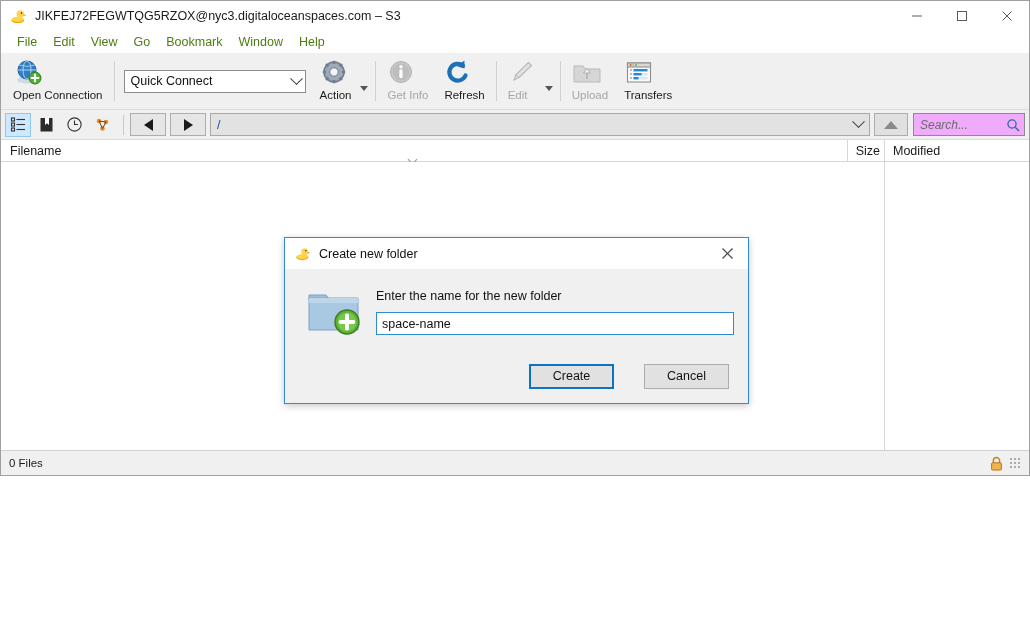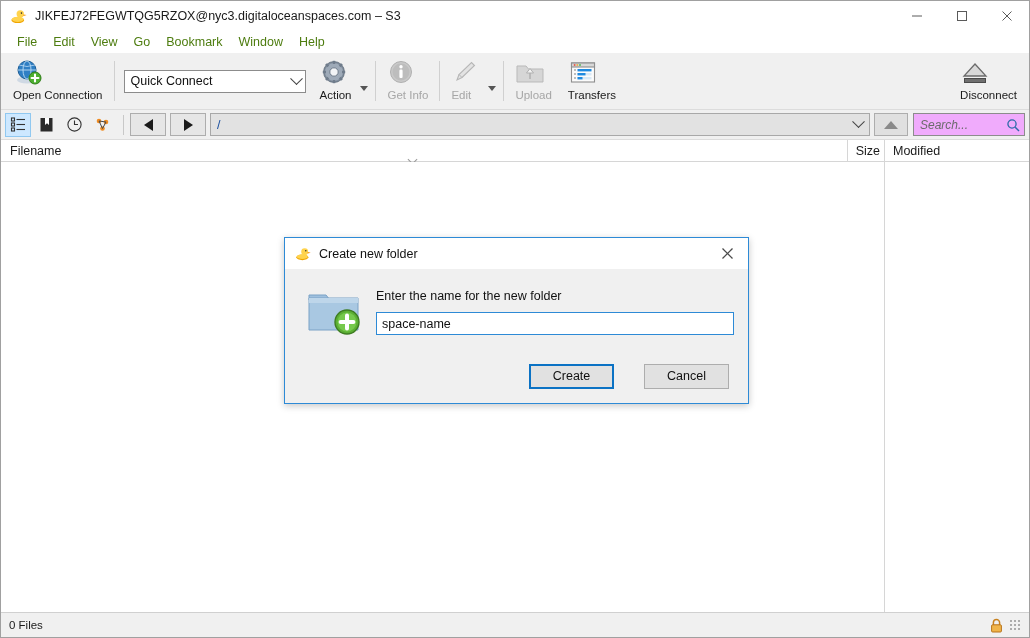--- a/index.html
+++ b/index.html
@@ -4,21 +4,21 @@
 <style>
   * { box-sizing: border-box; margin: 0; padding: 0; }
   html, body {
     width: 1030px; height: 638px;
     font-family: "Liberation Sans", sans-serif;
     background: #ffffff;
     overflow: hidden;
   }
   .app {
     position: relative;
-    width: 1030px; height: 638px;
+    width: 1030px; height: 476px;
     border: 1px solid #a0a0a0;
     background: #ffffff;
     display: flex; flex-direction: column;
   }
 
   
   .titlebar {
     height: 30px; flex: 0 0 30px;
     background: #ffffff;
     display: flex; align-items: center;
@@ -358,20 +358,29 @@
         <svg width="28" height="28" viewBox="0 0 28 28">
           <circle cx="14" cy="13" r="10.5" fill="#c9c9c9" stroke="#b0b0b0" stroke-width="1"></circle>
           <circle cx="14" cy="13" r="8.5" fill="#bdbdbd"></circle>
           <circle cx="14" cy="7.8" r="1.7" fill="#fff"></circle>
           <rect x="12.4" y="10.6" width="3.2" height="8.4" rx="1.1" fill="#fff"></rect>
         </svg>
       </span>
       <span class="lbl">Get Info</span>
     </div>
 
+    <div class="tbitem">
+      <span class="ico">
+        <svg width="28" height="28" viewBox="0 0 28 28">
+          <path d="M21.5 16.5A8.4 8.4 0 1 1 19 6.6" fill="none" stroke="#1f6fb8" stroke-width="4.2" stroke-linecap="round"></path>
+          <path d="M20.4 1.6 L20.6 9.4 L12.8 7.2 Z" fill="#1f6fb8"></path>
+        </svg>
+      </span>
+      <span class="lbl">Refresh</span>
+    </div>
 
     <div class="tbsep"></div>
 
     <div class="tbitem disabled">
       <span class="ico">
         <svg width="28" height="28" viewBox="0 0 28 28">
           <path d="M6 21 L8 15.5 L20.5 3.5 L23.5 6.5 L11 18.5 Z" fill="#e3e3e3" stroke="#b6b6b6" stroke-width="1.1"></path>
           <path d="M8 15.5 L11 18.5" stroke="#b6b6b6" stroke-width="1"></path>
         </svg>
       </span>
@@ -407,29 +416,20 @@
           <rect x="6" y="18" width="2" height="2" fill="#bdbdbd"></rect>
           <rect x="9.5" y="18" width="14" height="2.4" fill="#d8e8f5"></rect>
           <rect x="9.5" y="18" width="5" height="2.4" fill="#1f8ae0"></rect>
         </svg>
       </span>
       <span class="lbl">Transfers</span>
     </div>
 
     <div class="spacer"></div>
 
-    <div class="tbitem">
-      <span class="ico">
-        <svg width="30" height="28" viewBox="0 0 30 28">
-          <path d="M15 5 L26 17 H4 Z" fill="#d9d9d9" stroke="#6b6b6b" stroke-width="1.3"></path>
-          <rect x="4.5" y="19.5" width="21" height="4" fill="#6f6f6f" stroke="#4a4a4a" stroke-width="1"></rect>
-        </svg>
-      </span>
-      <span class="lbl">Disconnect</span>
-    </div>
 
   </div>
 
   <div class="navbar">
 
     <div class="navbtn sel">
       <svg width="17" height="17" viewBox="0 0 17 17">
         <rect x="1.5" y="2" width="3" height="3" fill="none" stroke="#333" stroke-width="1.1"></rect>
         <line x1="6.5" y1="3.5" x2="15" y2="3.5" stroke="#333" stroke-width="1.1"></line>
         <rect x="1.5" y="7" width="3" height="3" fill="none" stroke="#333" stroke-width="1.1"></rect>

